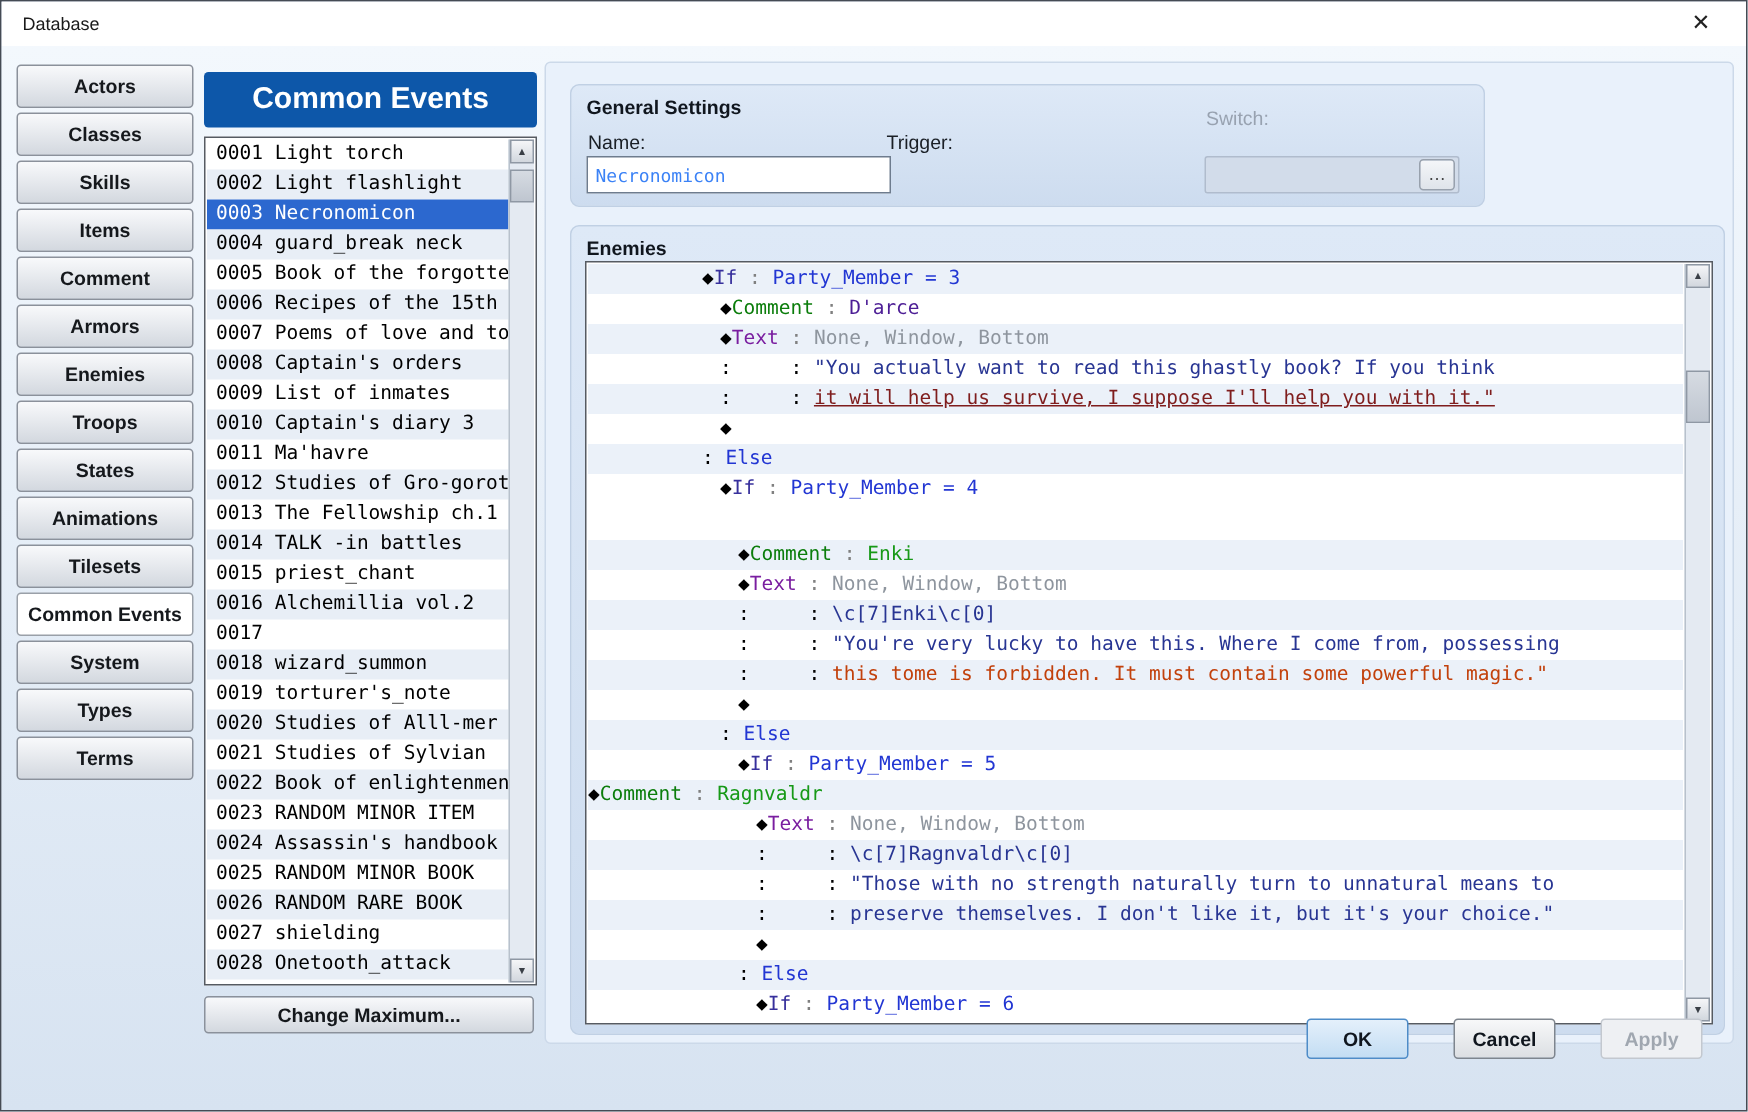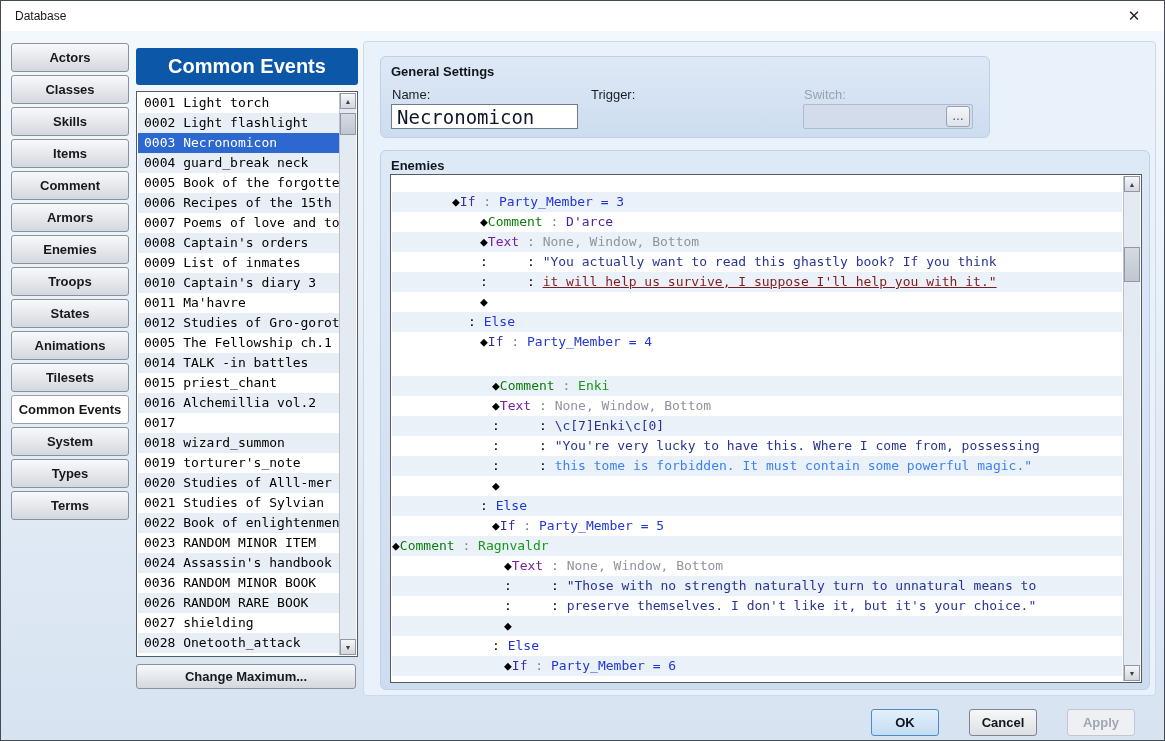--- a/index.html
+++ b/index.html
@@ -40,38 +40,38 @@
 
   
   .rpanel { position:absolute; left:362px; top:40px; width:793px; height:655px; background:#e9f1fb;
             border:1px solid #ccd9e9; border-radius:4px; }
   .groupbox { position:absolute; background:linear-gradient(#dee9f7,#cddcef); border:1px solid #c0d0e4; border-radius:6px; }
   .gb-general { left:16px; top:14px; width:610px; height:82px; }
   .gb-contents { left:16px; top:108px; width:770px; height:540px; }
   .gb-title { position:absolute; left:10px; top:7px; font-size:13px; font-weight:bold; color:#10161e; }
   .fld-label { position:absolute; font-size:13px; color:#1a1f26; }
   .fld-label.disabled { color:#98a2b0; }
-  .name-input { position:absolute; left:10px; top:47px; width:187px; height:25px; border:1px solid #6e7c8e; background:#fff;
-                font-family:"DejaVu Sans Mono", monospace; font-size:19px; color:#0f172a; padding-left:5px; }
+  .name-input { position:absolute; left:10px; top:47px; width:203px; height:25px; border:1px solid #6e7c8e; background:#fff;
+                font-family:"DejaVu Sans Mono", monospace; font-size:12px; color:#3b82f6; padding-left:5px; }
   .dropdown { position:absolute; left:209px; top:47px; width:187px; height:25px; background:linear-gradient(#eef1f5,#cfd6e0);
               border:1px solid #8a94a4; border-radius:3px; font-size:13px; color:#10161e; line-height:23px;
               padding-left:8px; cursor:pointer; }
   .dd-arrow { position:absolute; right:8px; top:0; line-height:23px; font-size:8px; color:#333; }
   .switch-field { position:absolute; left:422px; top:47px; width:170px; height:25px; background:#d2dcea;
                   border:1px solid #b0bccd; border-radius:2px; }
   .ellipsis-btn { position:absolute; right:2px; top:1px; width:24px; height:21px; background:linear-gradient(#f4f6f9,#dfe4ea);
                   border:1px solid #98a1ad; border-radius:3px; font-size:12px; color:#444; line-height:19px; text-align:center; cursor:pointer; }
 
   .content-list { position:absolute; left:9px; top:23px; width:752px; height:509px; background:#ffffff; border:1px solid #565b62; overflow:hidden; }
   .clines { position:absolute; left:1px; top:1px; right:19px; }
   .cline { height:20px; line-height:20px; font-family:"DejaVu Sans Mono", monospace; font-size:13px; white-space:pre; overflow:hidden; cursor:default; }
   .cline:nth-child(odd) { background:#ebf1f9; }
 
   
-  .btn { position:absolute; top:708px; width:68px; height:27px; border-radius:3px; font-size:13px; font-weight:600;
+  .btn { position:absolute; top:678px; width:68px; height:27px; border-radius:3px; font-size:13px; font-weight:600;
          display:flex; align-items:center; justify-content:center; cursor:pointer; }
   .btn-ok { left:870px; background:linear-gradient(#e4f0fb,#c3ddf3); border:1px solid #4e8cc8; color:#10161e; }
   .btn-cancel { left:968px; background:linear-gradient(#f7f8f9,#dcdfe3); border:1px solid #7e858e; color:#10161e; }
   .btn-apply { left:1066px; background:#eef0f3; border:1px solid #c3c8cf; color:#a0a7b0; cursor:default; }
 </style>
 </head>
 <body>
 
 <div class="window">
   <div class="titlebar">
@@ -108,82 +108,83 @@
         <div class="erow sel">0003 Necronomicon</div>
         <div class="erow">0004 guard_break neck</div>
         <div class="erow">0005 Book of the forgotten</div>
         <div class="erow">0006 Recipes of the 15th …</div>
         <div class="erow">0007 Poems of love and to…</div>
         <div class="erow">0008 Captain's orders</div>
         <div class="erow">0009 List of inmates</div>
         <div class="erow">0010 Captain's diary 3</div>
         <div class="erow">0011 Ma'havre</div>
         <div class="erow">0012 Studies of Gro-goroth</div>
-        <div class="erow">0005 The Fellowship ch.1</div>
+        <div class="erow">0013 The Fellowship ch.1</div>
         <div class="erow">0014 TALK -in battles</div>
         <div class="erow">0015 priest_chant</div>
         <div class="erow">0016 Alchemillia vol.2</div>
         <div class="erow">0017</div>
         <div class="erow">0018 wizard_summon</div>
         <div class="erow">0019 torturer's_note</div>
         <div class="erow">0020 Studies of Alll-mer</div>
         <div class="erow">0021 Studies of Sylvian</div>
         <div class="erow">0022 Book of enlightenment</div>
         <div class="erow">0023 RANDOM MINOR ITEM</div>
         <div class="erow">0024 Assassin's handbook</div>
-        <div class="erow">0036 RANDOM MINOR BOOK</div>
+        <div class="erow">0025 RANDOM MINOR BOOK</div>
         <div class="erow">0026 RANDOM RARE BOOK</div>
         <div class="erow">0027 shielding</div>
         <div class="erow">0028 Onetooth_attack</div>
       </div>
     <div class="sbar">
       <div class="sb-btn sb-up">▲</div>
       <div class="sb-thumb" style="top:20px; height:22px;"></div>
       <div class="sb-btn sb-down">▼</div>
     </div>
   </div>
 
   <div class="changemax">Change Maximum...</div>
 
   <div class="rpanel">
 
     <div class="groupbox gb-general">
       <div class="gb-title">General Settings</div>
       <div class="fld-label" style="left:11px; top:30px;">Name:</div>
       <input class="name-input" value="Necronomicon" style="">
       <div class="fld-label" style="left:210px; top:30px;">Trigger:</div>
-      <div class="fld-label disabled" style="left:423px; top:30px;">Switch:</div>
+      <div class="fld-label disabled" style="left:423px; top:14px;">Switch:</div>
       <div class="switch-field">
         <span></span>
         <div class="ellipsis-btn">…</div>
       </div>
     </div>
 
     <div class="groupbox gb-contents">
       <div class="gb-title">Enemies</div>
       <div class="content-list">
         <div class="clines" id="content-lines">
-            <div class="cline" style="padding-left: 60px; margin-top: 16px;"><span style="color: rgb(0, 0, 0);">◆</span><span style="color: rgb(55, 48, 156);">If</span><span style="color: rgb(128, 128, 128);"> : </span><span style="color: rgb(34, 54, 211);">Party_Member = 3</span></div>
+            <div class="cline" style="padding-left: 76px;"><span style="color: rgb(0, 0, 0);">◆</span><span style="color: rgb(55, 48, 156);">If</span><span style="color: rgb(128, 128, 128);"> : </span><span style="color: rgb(34, 54, 211);">Party_Member = 3</span></div>
             <div class="cline" style="padding-left: 88px;"><span style="color: rgb(0, 0, 0);">◆</span><span style="color: rgb(11, 125, 11);">Comment</span><span style="color: rgb(128, 128, 128);"> : </span><span style="color: #4c1d95;">D'arce</span></div>
             <div class="cline" style="padding-left: 88px;"><span style="color: rgb(0, 0, 0);">◆</span><span style="color: rgb(122, 30, 160);">Text</span><span style="color: rgb(128, 128, 128);"> : </span><span style="color: rgb(142, 149, 158);">None, Window, Bottom</span></div>
             <div class="cline" style="padding-left: 88px;"><span style="color: rgb(0, 0, 0);">:     : </span><span style="color: rgb(40, 53, 147);">"You actually want to read this ghastly book? If you think</span></div>
             <div class="cline" style="padding-left: 88px;"><span style="color: rgb(0, 0, 0);">:     : </span><span style="color: #7f1d1d; text-decoration: underline;">it will help us survive, I suppose I'll help you with it."</span></div>
             <div class="cline" style="padding-left: 88px;"><span style="color: rgb(0, 0, 0);">◆</span></div>
             <div class="cline" style="padding-left: 76px;"><span style="color: rgb(0, 0, 0);">: </span><span style="color: rgb(34, 54, 211);">Else</span></div>
             <div class="cline" style="padding-left: 88px;"><span style="color: rgb(0, 0, 0);">◆</span><span style="color: rgb(55, 48, 156);">If</span><span style="color: rgb(128, 128, 128);"> : </span><span style="color: rgb(34, 54, 211);">Party_Member = 4</span></div>
             <div class="cline" style="padding-left: 100px; margin-top: 24px;"><span style="color: rgb(0, 0, 0);">◆</span><span style="color: rgb(11, 125, 11);">Comment</span><span style="color: rgb(128, 128, 128);"> : </span><span style="color: rgb(23, 153, 23);">Enki</span></div>
             <div class="cline" style="padding-left: 100px;"><span style="color: rgb(0, 0, 0);">◆</span><span style="color: rgb(122, 30, 160);">Text</span><span style="color: rgb(128, 128, 128);"> : </span><span style="color: rgb(142, 149, 158);">None, Window, Bottom</span></div>
             <div class="cline" style="padding-left: 100px;"><span style="color: rgb(0, 0, 0);">:     : </span><span style="color: rgb(40, 53, 147);">\c[7]Enki\c[0]</span></div>
             <div class="cline" style="padding-left: 100px;"><span style="color: rgb(0, 0, 0);">:     : </span><span style="color: rgb(40, 53, 147);">"You're very lucky to have this. Where I come from, possessing</span></div>
-            <div class="cline" style="padding-left: 100px;"><span style="color: rgb(0, 0, 0);">:     : </span><span style="color: #3b82f6;">this tome is forbidden. It must contain some powerful magic."</span></div>
+            <div class="cline" style="padding-left: 100px;"><span style="color: rgb(0, 0, 0);">:     : </span><span style="color: #c2410c;">this tome is forbidden. It must contain some powerful magic."</span></div>
             <div class="cline" style="padding-left: 100px;"><span style="color: rgb(0, 0, 0);">◆</span></div>
             <div class="cline" style="padding-left: 88px;"><span style="color: rgb(0, 0, 0);">: </span><span style="color: rgb(34, 54, 211);">Else</span></div>
             <div class="cline" style="padding-left: 100px;"><span style="color: rgb(0, 0, 0);">◆</span><span style="color: rgb(55, 48, 156);">If</span><span style="color: rgb(128, 128, 128);"> : </span><span style="color: rgb(34, 54, 211);">Party_Member = 5</span></div>
             <div class="cline" style=""><span style="color: rgb(0, 0, 0);">◆</span><span style="color: rgb(11, 125, 11);">Comment</span><span style="color: rgb(128, 128, 128);"> : </span><span style="color: rgb(23, 153, 23);">Ragnvaldr</span></div>
             <div class="cline" style="padding-left: 112px;"><span style="color: rgb(0, 0, 0);">◆</span><span style="color: rgb(122, 30, 160);">Text</span><span style="color: rgb(128, 128, 128);"> : </span><span style="color: rgb(142, 149, 158);">None, Window, Bottom</span></div>
+            <div class="cline" style="padding-left: 112px;"><span style="color: rgb(0, 0, 0);">:     : </span><span style="color: rgb(40, 53, 147);">\c[7]Ragnvaldr\c[0]</span></div>
             <div class="cline" style="padding-left: 112px;"><span style="color: rgb(0, 0, 0);">:     : </span><span style="color: rgb(40, 53, 147);">"Those with no strength naturally turn to unnatural means to</span></div>
             <div class="cline" style="padding-left: 112px;"><span style="color: rgb(0, 0, 0);">:     : </span><span style="color: rgb(40, 53, 147);">preserve themselves. I don't like it, but it's your choice."</span></div>
             <div class="cline" style="padding-left: 112px;"><span style="color: rgb(0, 0, 0);">◆</span></div>
             <div class="cline" style="padding-left: 100px;"><span style="color: rgb(0, 0, 0);">: </span><span style="color: rgb(34, 54, 211);">Else</span></div>
             <div class="cline" style="padding-left: 112px;"><span style="color: rgb(0, 0, 0);">◆</span><span style="color: rgb(55, 48, 156);">If</span><span style="color: rgb(128, 128, 128);"> : </span><span style="color: rgb(34, 54, 211);">Party_Member = 6</span></div>
           </div>
         <div class="sbar">
           <div class="sb-btn sb-up">▲</div>
           <div class="sb-thumb" style="top:71px; height:35px;"></div>
           <div class="sb-btn sb-down">▼</div>

